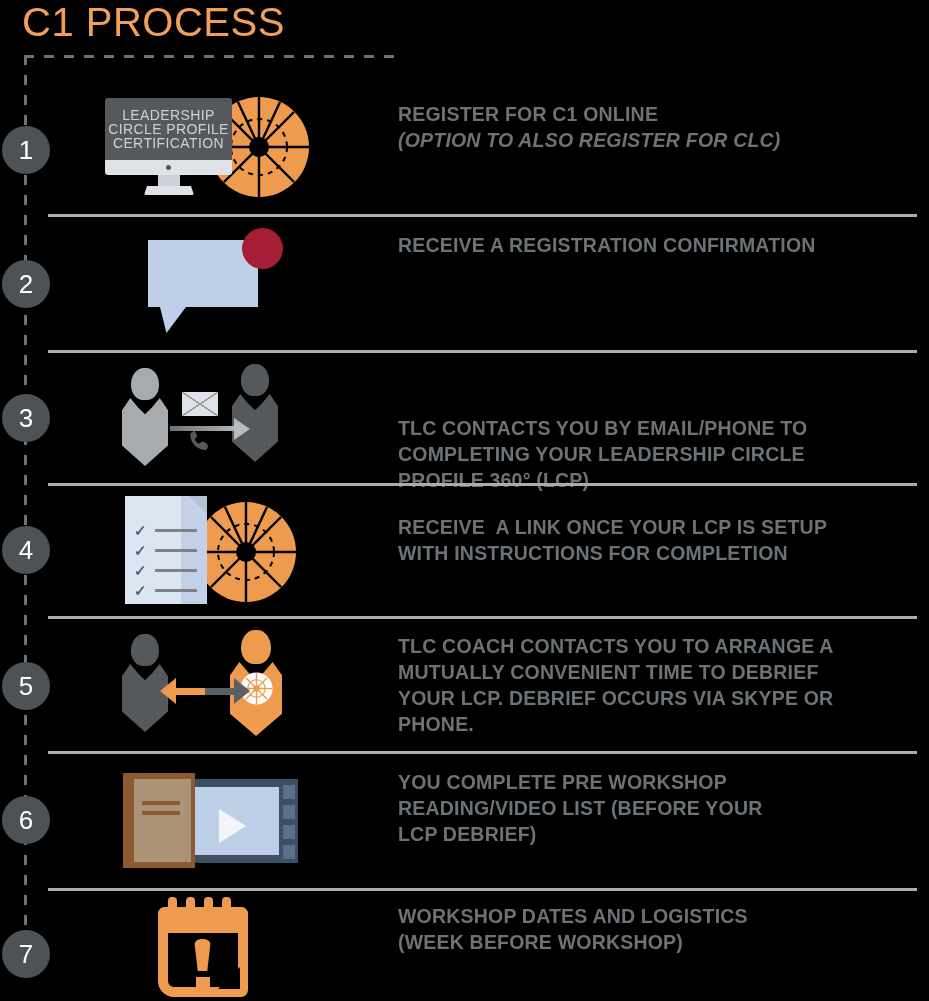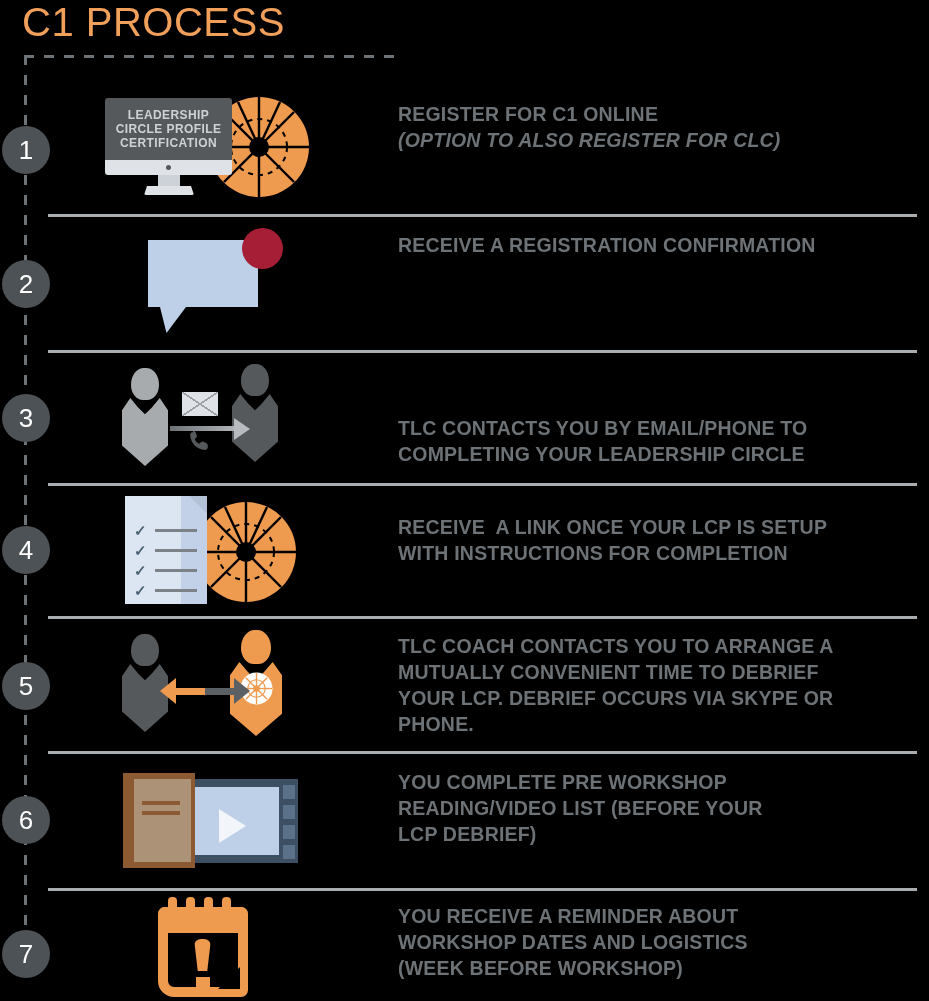--- a/index.html
+++ b/index.html
@@ -108,22 +108,22 @@
   .mon-wrap { position: relative; width: 205px; height: 100px; }
   .mon-screen {
     position: absolute; left: 0; top: 0;
     width: 127px; height: 62px;
     background: #56595c;
     border-radius: 3px 3px 0 0;
     display: flex; align-items: center; justify-content: center;
   }
   .mon-screen-text {
     color: #cfd2d5;
-    font-size: 12px;
-    font-weight: bold;
+    font-size: 14px;
+    font-weight: normal;
     line-height: 14px;
     letter-spacing: 0.4px;
     text-align: center;
     white-space: pre-line;
   }
   .mon-bezel {
     position: absolute; left: 0; top: 62px;
     width: 127px; height: 15px;
     background: #dfe3e8;
     border-radius: 0 0 3px 3px;
@@ -411,20 +411,21 @@
 
       <svg class="phone-ic" viewBox="0 0 24 24">
         <path fill="#56595c" d="M6.6 2.5c.9 0 1.6.5 2 1.3l1.3 2.7c.4.8.2 1.7-.4 2.3l-1 1c-.3.3-.4.7-.2 1.1.7 1.5 1.9 2.7 3.4 3.4.4.2.8.1 1.1-.2l1-1c.6-.6 1.5-.8 2.3-.4l2.7 1.3c.8.4 1.3 1.1 1.3 2v1.8c0 1.4-1.2 2.5-2.6 2.4C9.8 19.5 4.5 14.2 3.9 6.6 3.8 5.2 4.9 4 6.3 4l.3-1.5z"></path>
       </svg>
     </div>
   </div>
 
   <div class="step-text" style="top:5px;margin-top:48px;">
     <span class="ln">TLC CONTACTS YOU BY EMAIL/PHONE TO</span>
     <span class="ln">COMPLETING YOUR LEADERSHIP CIRCLE</span>
+    <span class="ln">PROFILE 360° (LCP)</span>
   </div>
 
   <div class="step-divider" style="top:121px;"></div>
 </div>
 
 <div class="step-row" style="top:496px;">
   <div class="step-badge" style="top:30px;">4</div>
 
   <div class="step-icon" style="left:125px; top:0px;">
     <div class="chk-wrap">
@@ -571,17 +572,16 @@
       <div class="cal-body">
         <div class="cal-cut"></div>
       </div>
       <div class="cal-top"></div>
       <div class="excl-bar"></div>
       <div class="excl-dot"></div>
     </div>
   </div>
 
   <div class="step-text" style="top:5px;">
-    <span class="ln">YOU RECEIVE A REMINDER ABOUT</span>
     <span class="ln">WORKSHOP DATES AND LOGISTICS</span>
     <span class="ln">(WEEK BEFORE WORKSHOP)</span>
   </div>
 </div>
 
 </body></html>

